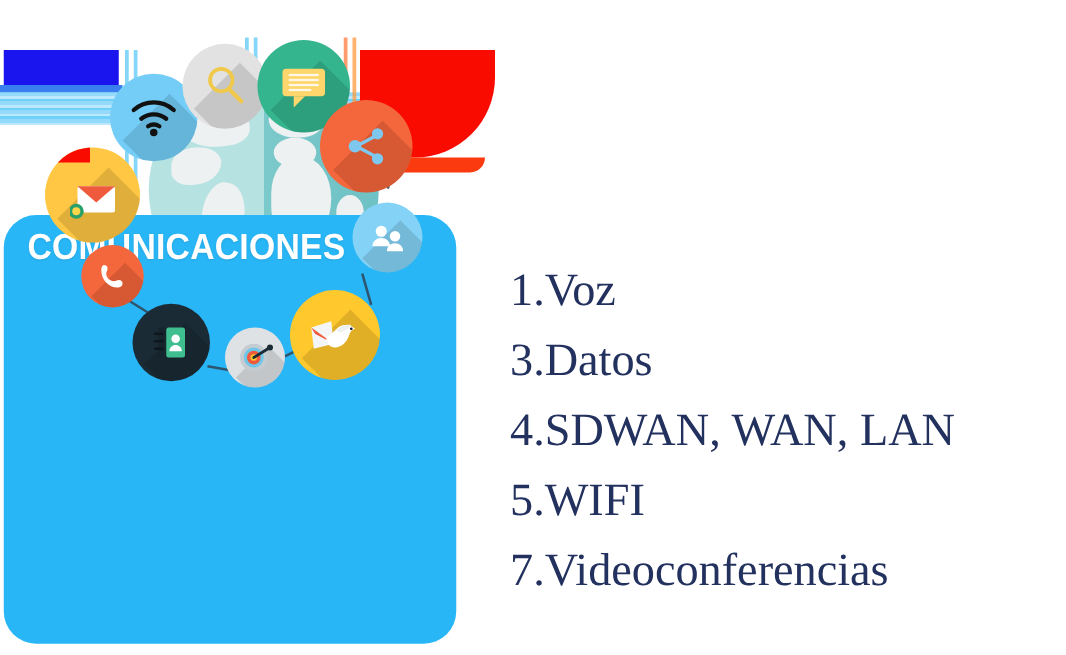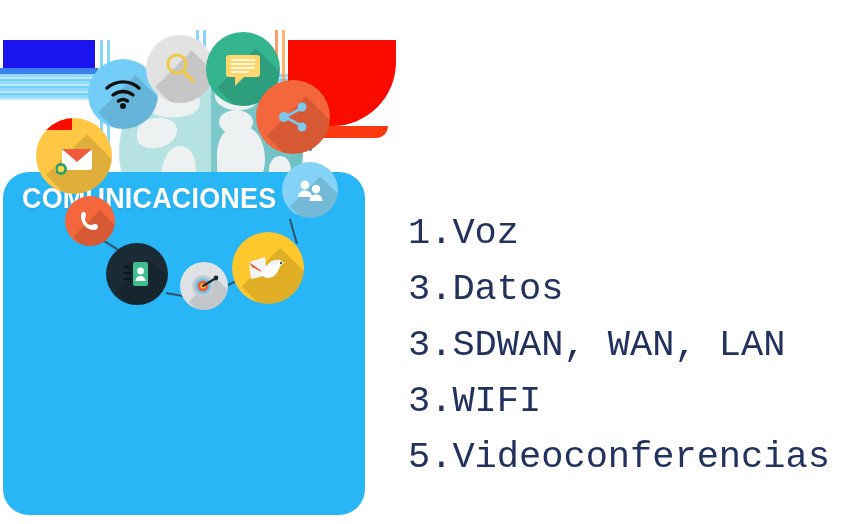--- a/index.html
+++ b/index.html
@@ -68,21 +68,21 @@
   #b-book   {left:106px;top:243px; width:62px;height:62px;background:#1b2b36;}
   #b-target {left:180px;top:262px; width:48px;height:48px;background:#dfe2e4;}
   #b-dove   {left:232px;top:232px; width:72px;height:72px;background:#ffc82c;}
   #b-users  {left:282px;top:162px; width:56px;height:56px;background:#84d3f6;}
 
   .connector{position:absolute;background:#2e4556;height:1.6px;transform-origin:left center;opacity:.85;}
 
   
   .list{position:absolute;left:408px;top:205px;width:430px;}
   .list-item{color:#23315e;font-size:37px;line-height:56px;white-space:nowrap;
-     font-family:Liberation Mono, monospace;}
+     font-family:Liberation Serif, serif;}
 </style>
 </head>
 <body>
 
 <div id="canvas">
 
   <div class="graphic">
 
     <div class="glitch" id="glitch-blue"></div>
     <div class="glitch" id="glitch-blue-b"></div>
@@ -224,18 +224,18 @@
         <path d="M5 21c0-4 3.2-6.6 7-6.6s7 2.6 7 6.6z" fill="#ffffff"></path>
         <circle cx="23" cy="13" r="4.2" fill="#ffffff"></circle>
         <path d="M16.5 25c0-4 3-6.4 6.5-6.4S29.5 21 29.5 25z" fill="#ffffff"></path>
       </svg>
     </div>
   </div>
 
   <div class="list">
     <div class="list-item">1.Voz</div>
     <div class="list-item">3.Datos</div>
-    <div class="list-item">3.SDWAN, WAN, LAN</div>
-    <div class="list-item">3.WIFI</div>
-    <div class="list-item">5.Videoconferencias</div>
+    <div class="list-item">4.SDWAN, WAN, LAN</div>
+    <div class="list-item">5.WIFI</div>
+    <div class="list-item">7.Videoconferencias</div>
   </div>
 
 </div>
 
 </body></html>

